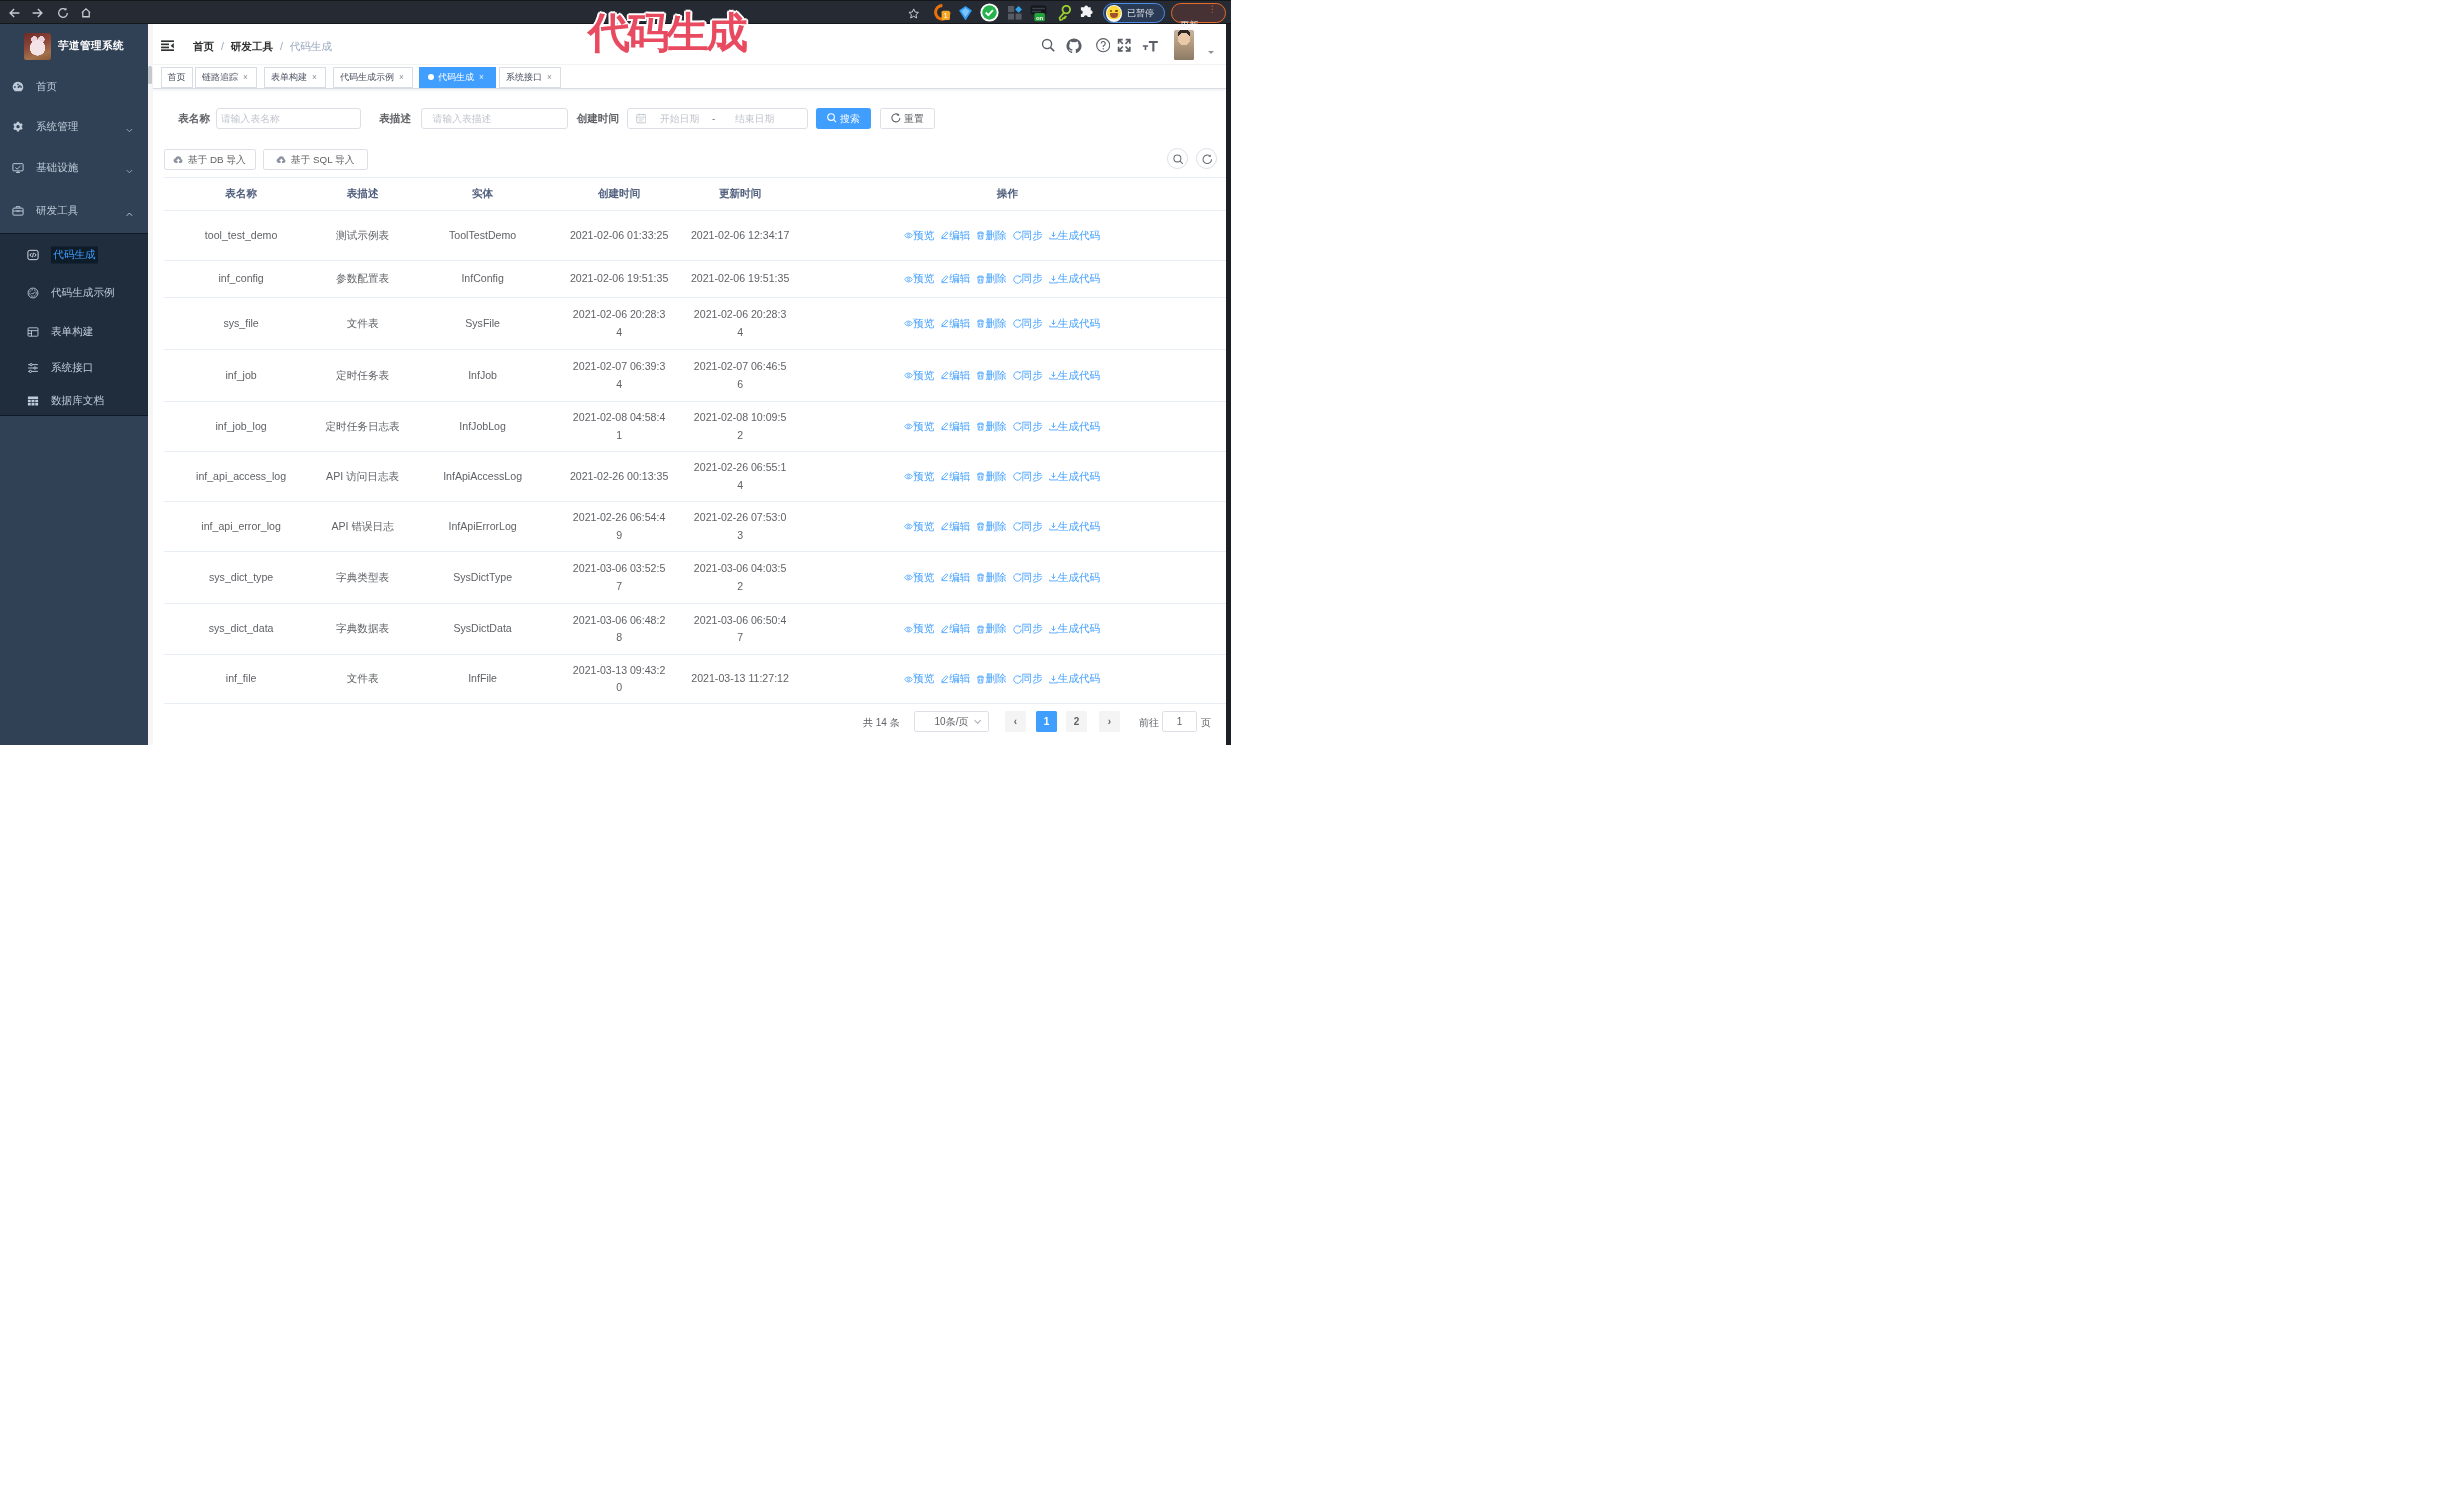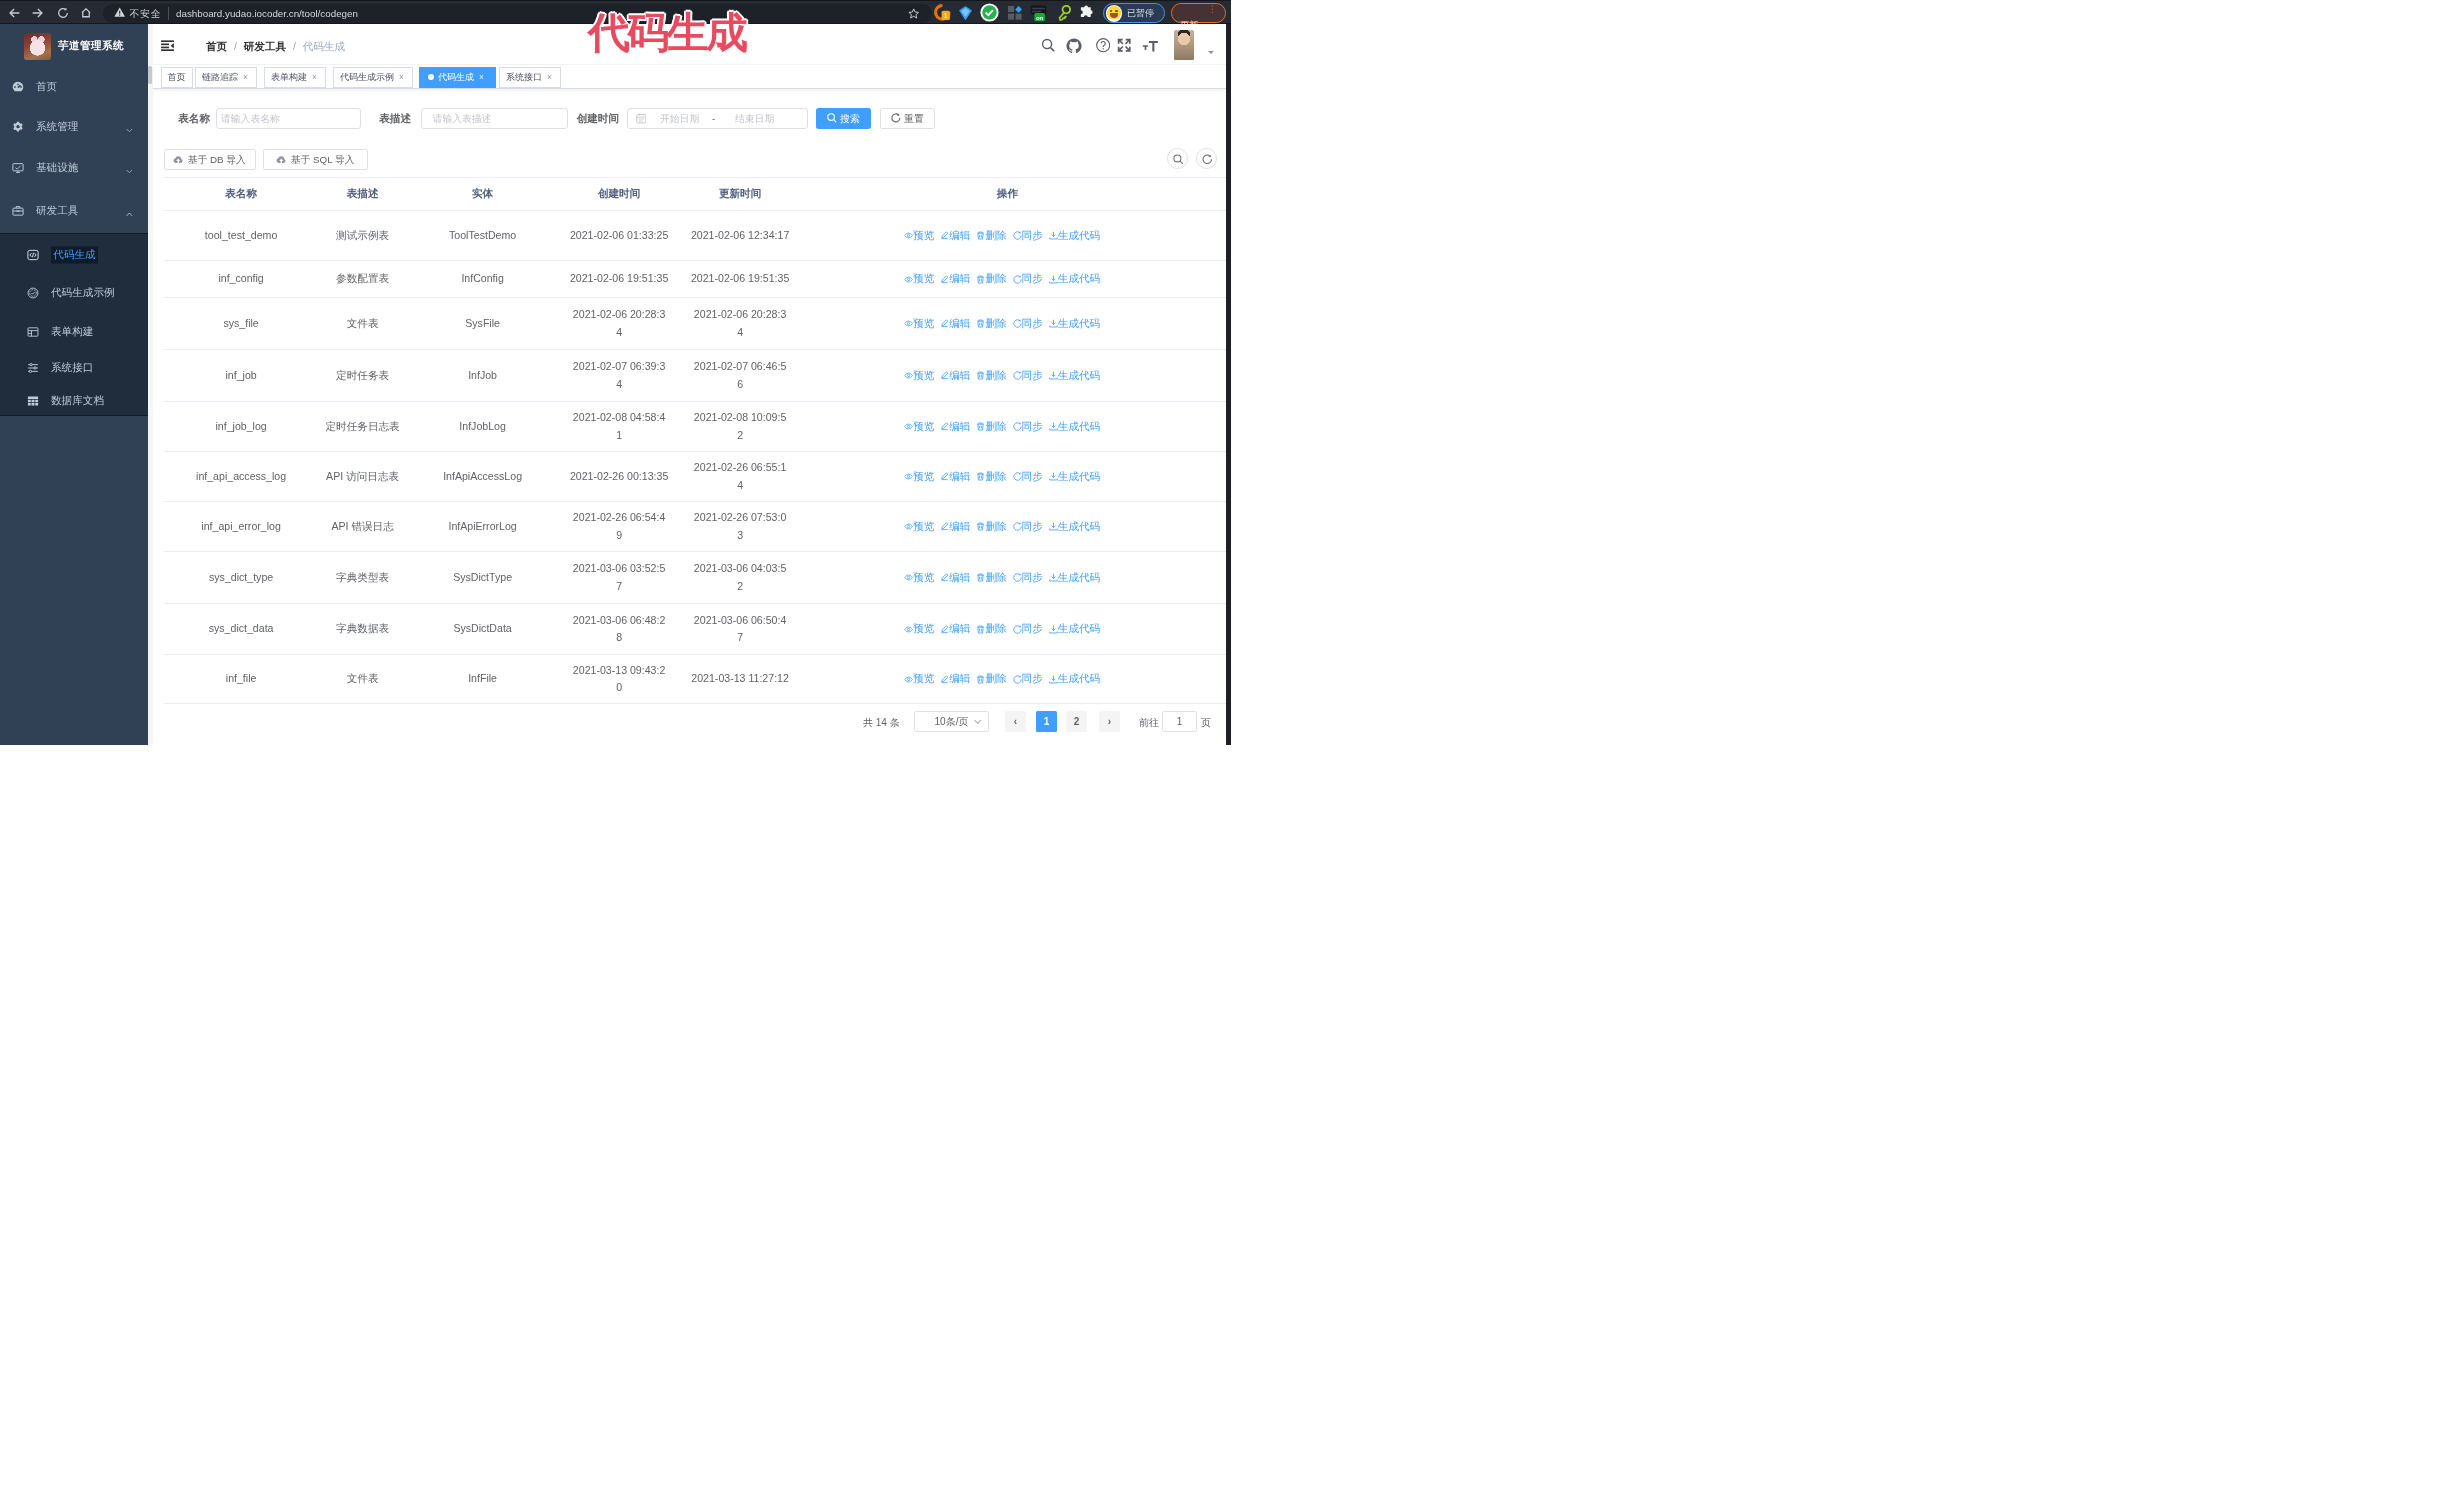--- a/index.html
+++ b/index.html
@@ -99,29 +99,20 @@
   <svg style="left:31px;top:6px;" width="13" height="12" viewBox="0 0 17 16" fill="none" stroke="#c7cbd1" stroke-width="1.8">
       <path d="M2 8h12M9 2.8 14.4 8 9 13.2"></path>
     </svg>
   <svg style="left:57px;top:6px;" width="12" height="12" viewBox="0 0 16 16" fill="none" stroke="#c7cbd1" stroke-width="1.7">
       <path d="M13.8 8a5.8 5.8 0 1 1-1.9-4.3"></path>
       <path d="M12.6 0.8v3.4H9.2" fill="#c7cbd1" stroke="none"></path>
     </svg>
   <svg style="left:80px;top:5.7px;" width="12" height="12" viewBox="0 0 16 16" fill="none" stroke="#c7cbd1" stroke-width="1.7">
       <path d="M2.5 7.5 8 2.5l5.5 5M3.7 6.6V13h8.6V6.6"></path>
     </svg>
-  <div class="urlpill">
-    <svg class="warn" width="11.4" height="10.6" viewBox="0 0 15 14" fill="#cfd2d6">
-        <path d="M7.5 0.8 14.6 13H0.4Z"></path>
-        <path d="M6.8 5h1.4v4H6.8Z M6.8 10h1.4v1.5H6.8Z" fill="#1d2128"></path>
-      </svg>
-    <span class="nosafe">不安全</span>
-    <span class="sep" style="left:65px;"></span>
-    <span class="url" style="left:73px;">dashboard.yudao.iocoder.cn/tool/codegen</span>
-  </div>
   <svg class="star" width="11.4" height="11.4" viewBox="0 0 15 15" fill="none" stroke="#c7cbd1" stroke-width="1.3">
       <path d="M7.5 1.2 9.4 5.3l4.4.5-3.3 3 0.9 4.4-3.9-2.3-3.9 2.3.9-4.4-3.3-3 4.4-.5z"></path>
     </svg>
   <div class="ext" style="left:934px;top:3px;width:16.7px;height:16.7px;">
     <svg width="16.7" height="16.7" viewBox="0 0 22 22" style="font-size:14px">
         <path d="M11 2a9 9 0 1 0 9 9" fill="none" stroke="#e8710a" stroke-width="4"></path>
         <rect x="10" y="9" width="11" height="12" rx="2" fill="#f5a623"></rect>
         <text x="15.5" y="18" font-size="9" fill="#fff" text-anchor="middle" font-family="Liberation Sans">1</text>
       </svg>
   </div>
@@ -266,21 +257,21 @@
   <div class="sbthumb"></div>
   <div class="main">
     <div class="navbar">
       <svg class="hamb" width="13" height="11.4" viewBox="0 0 17 15" fill="#303133">
           <rect x="0" y="0.5" width="17" height="2.2"></rect>
           <rect x="0" y="4.6" width="10.5" height="2.2"></rect>
           <rect x="0" y="8.7" width="10.5" height="2.2"></rect>
           <rect x="0" y="12.3" width="17" height="2.2"></rect>
           <path d="M16.8 3.9v7.2L12.6 7.5Z"></path>
         </svg>
-      <div class="bread" style="left:40px;margin-left:13px;"><b>首页</b><span class="bsep">/</span><b>研发工具</b><span class="bsep">/</span><span class="last">代码生成</span></div>
+      <div class="bread" style="left:40px;"><b>首页</b><span class="bsep">/</span><b>研发工具</b><span class="bsep">/</span><span class="last">代码生成</span></div>
       <svg class="nav-ico" style="left:888px;" width="14.4" height="14.4" viewBox="0 0 19 19" fill="none" stroke="#5a5e66" stroke-width="1.8">
           <circle cx="8" cy="8" r="6"></circle>
           <path d="M12.6 12.6 17.5 17.5" stroke-width="2.2"></path>
         </svg>
       <svg class="nav-ico" style="left:913px;" width="16" height="15" viewBox="0 0 21 20" fill="#5a5e66">
           <path d="M10.5 0.6a10 10 0 0 0-3.2 19.5c.5.1.7-.2.7-.5v-1.8c-2.8.6-3.4-1.2-3.4-1.2-.5-1.2-1.1-1.5-1.1-1.5-.9-.6.1-.6.1-.6 1 .1 1.5 1 1.5 1 .9 1.5 2.4 1.1 3 .8.1-.7.4-1.1.6-1.4-2.2-.3-4.6-1.1-4.6-5 0-1.1.4-2 1-2.7-.1-.2-.4-1.3.1-2.6 0 0 .8-.3 2.8 1a9.6 9.6 0 0 1 5 0c1.9-1.3 2.8-1 2.8-1 .5 1.4.2 2.4.1 2.6.6.7 1 1.6 1 2.7 0 3.9-2.4 4.7-4.6 5 .4.3.7.9.7 1.9v2.8c0 .3.2.6.7.5A10 10 0 0 0 10.5.6Z"></path>
         </svg>
       <svg class="nav-ico" style="left:943px;" width="14.4" height="14.4" viewBox="0 0 19 19" fill="none" stroke="#5a5e66" stroke-width="1.5">
           <circle cx="9.5" cy="9.5" r="8.6"></circle>
           <path d="M6.8 7.3a2.7 2.7 0 1 1 3.7 2.5c-.7.3-1 .8-1 1.5v.7"></path>

